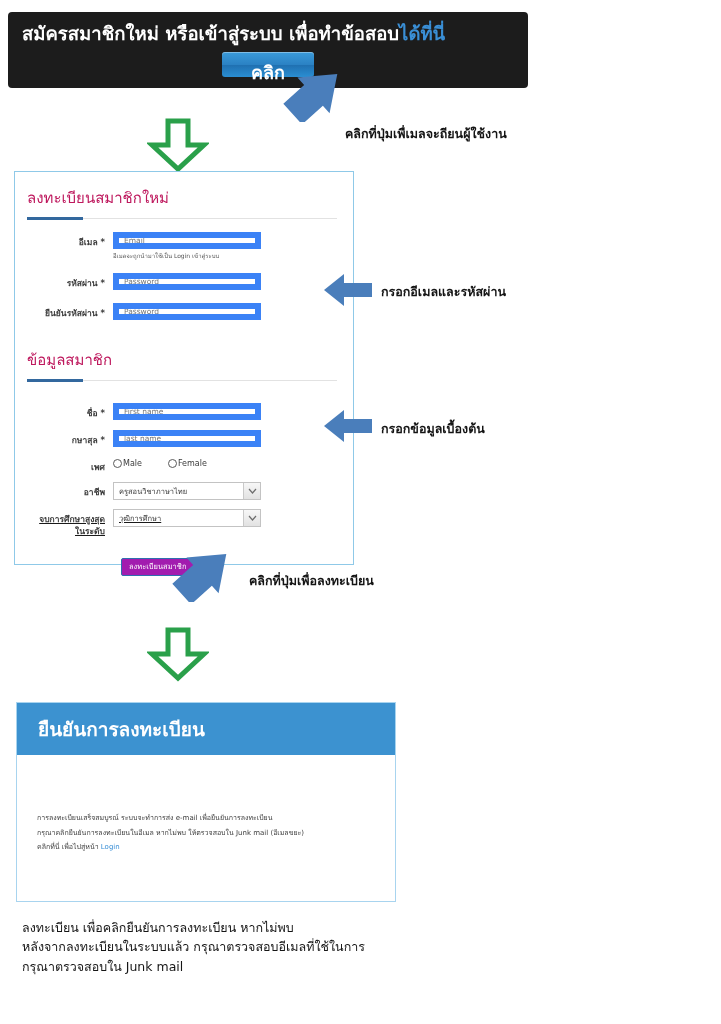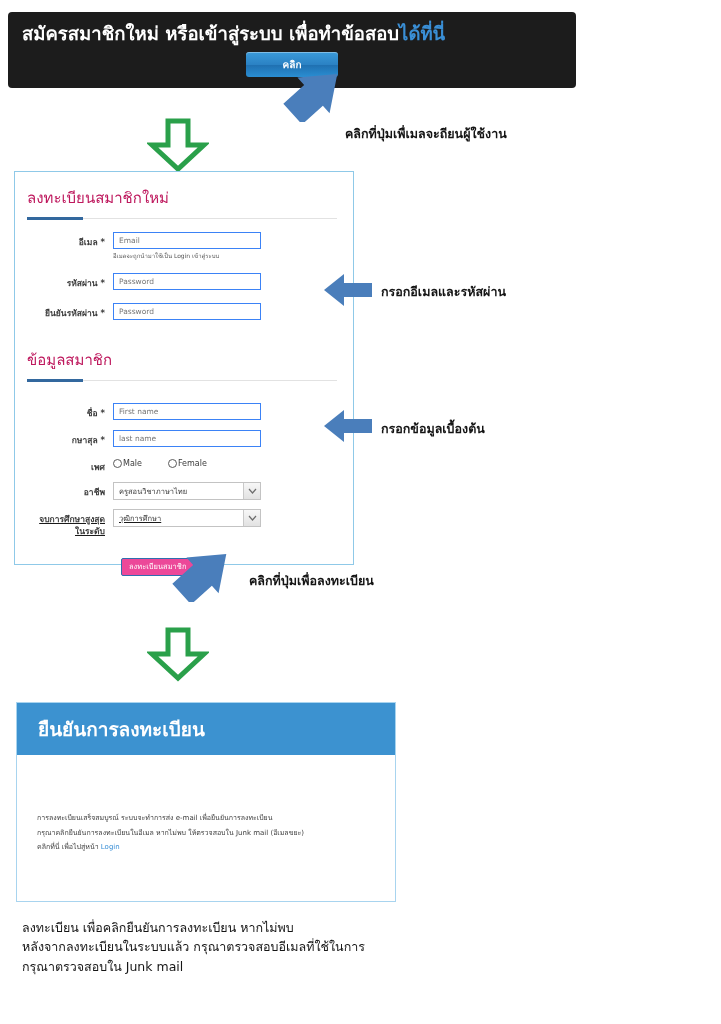--- a/index.html
+++ b/index.html
@@ -15,21 +15,21 @@
     font-family: "DejaVu Sans", "Liberation Sans", sans-serif;
     color: #1a1a1a;
     overflow: hidden;
   }
 
   
   .banner {
     position: absolute;
     left: 8px;
     top: 12px;
-    width: 568px;
+    width: 520px;
     height: 76px;
     background: #1c1c1c;
     border-radius: 4px;
     box-sizing: border-box;
     padding: 10px 14px 0 14px;
   }
   .banner-headline {
     color: #ffffff;
     font-size: 18.5px;
     font-weight: bold;
@@ -44,28 +44,28 @@
     text-align: center;
     margin-top: 6px;
   }
   .banner-btn {
     display: inline-block;
     width: 92px;
     height: 25px;
     line-height: 25px;
     text-align: center;
     color: #ffffff;
-    font-size: 10px;
+    font-size: 18px;
     font-weight: bold;
     border: none;
     border-radius: 3px;
     background: linear-gradient(to bottom, #3a9ad9 0%, #2b82c4 50%, #1f6fb0 51%, #2a8ed2 100%);
     box-shadow: inset 0 1px 0 rgba(255,255,255,0.35);
     cursor: pointer;
-    padding: 0;
+    padding: 8px;
     font-family: inherit;
   }
 
   
   .blue-arrow {
     position: absolute;
   }
   .callout-text {
     position: absolute;
     font-size: 12.5px;
@@ -128,21 +128,21 @@
     line-height: 1.45;
     box-sizing: border-box;
     font-weight: bold;
   }
   .field-ctrl {
     flex: 1;
   }
   .txt-input {
     width: 148px;
     height: 17px;
-    border: 1px solid #3b82f6;
+    border: 6px solid #3b82f6;
     box-sizing: border-box;
     font-size: 7.5px;
     color: #a9a9a9;
     padding: 0 5px;
     line-height: 15px;
     background: #fff;
     font-family: inherit;
     display: block;
   }
   .helper-text {
@@ -201,21 +201,21 @@
     justify-content: center;
     box-sizing: border-box;
   }
   .select-caret svg { display:block; }
 
   .submit-row {
     margin-top: 16px;
     padding-left: 106px;
   }
   .submit-btn {
-    background: #ec4899;
+    background: #a21caf;
     border: 1px solid #2f6eb0;
     color: #ffffff;
     font-size: 7.5px;
     padding: 4px 7px 5px 7px;
     border-radius: 2px;
     cursor: pointer;
     font-family: Liberation Sans, sans-serif;
     line-height: 1;
   }
 

